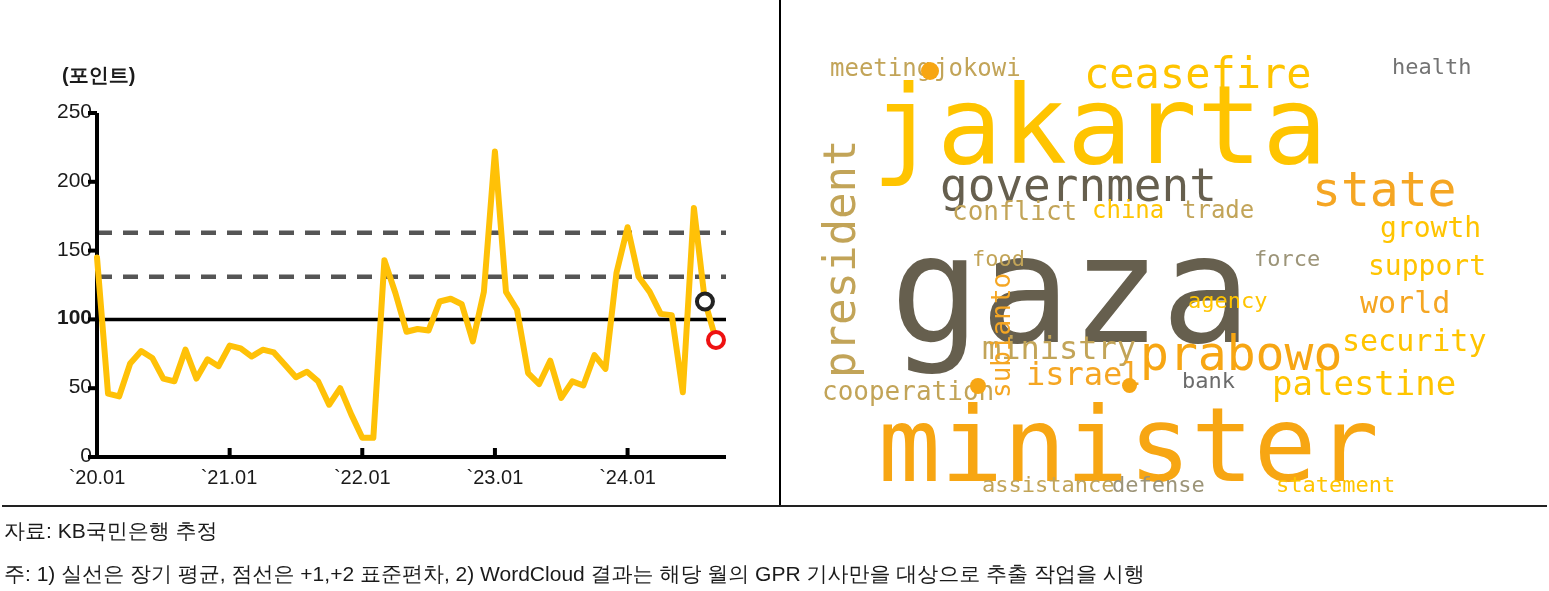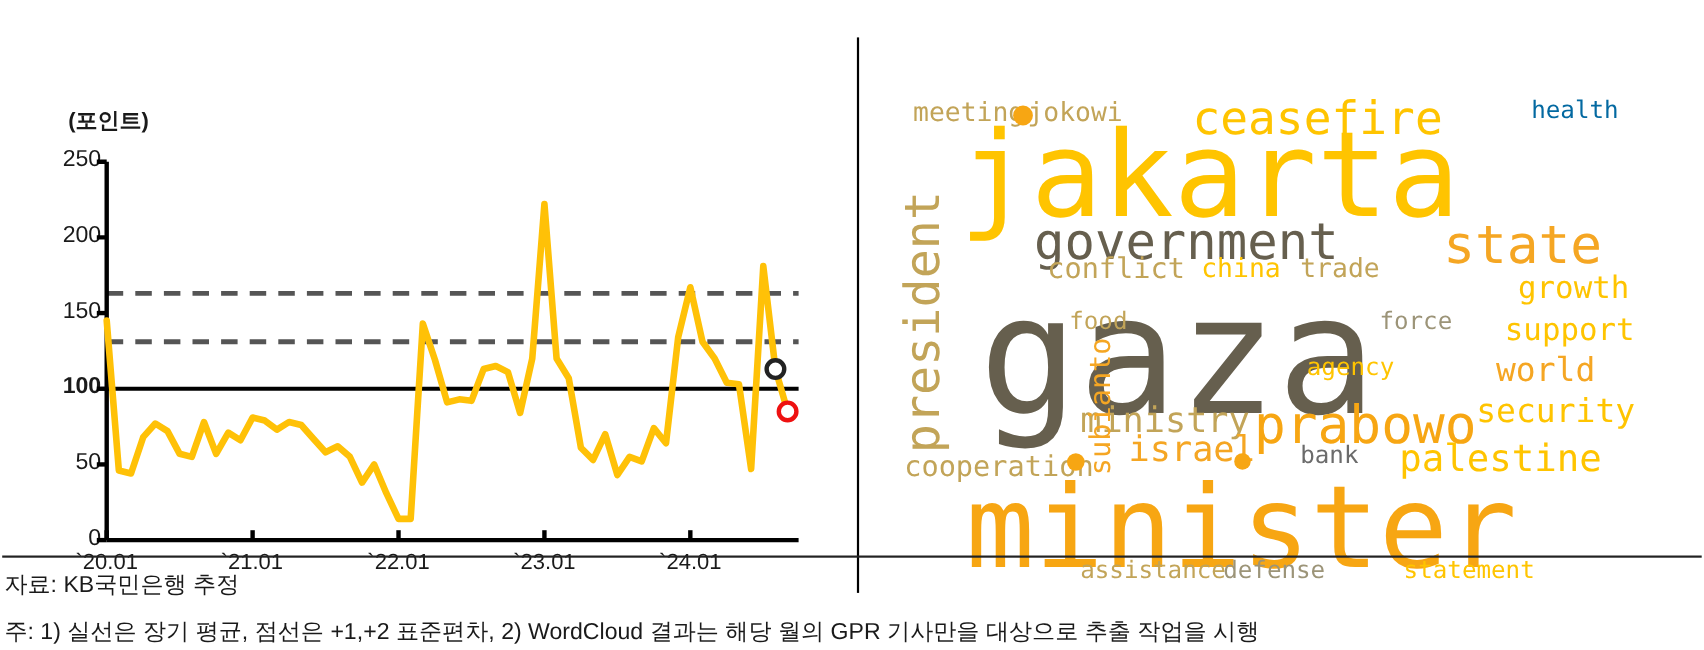--- a/index.html
+++ b/index.html
@@ -12,21 +12,20 @@
     height: 591px;
     font-family: "Liberation Sans", sans-serif;
     overflow: hidden;
     position: relative;
   }
   #figure-area {
     position: absolute;
     left: 0; top: 0;
     width: 1549px;
     height: 505px;
-    margin-top: 34px;
   }
   
   #chart-panel {
     position: absolute;
     left: 0; top: 0;
     width: 780px;
     height: 505px;
   }
   #chart-unit-label {
     position: absolute;
@@ -197,21 +196,21 @@
       <div class="cloud-word" style="left: 598px; top: 214px; font-size: 28px; color: rgb(255, 196, 0);">growth</div>
       <div class="cloud-word" style="left: 170px; top: 198px; font-size: 26px; color: rgb(194, 164, 88);">conflict</div>
       <div class="cloud-word" style="left: 206px; top: 398px; font-size: 26px; color: rgb(245, 166, 35); transform: rotate(-90deg); transform-origin: left top;">subianto</div>
       <div class="cloud-word" style="left: 48px; top: 56px; font-size: 24px; color: rgb(194, 164, 88);">meeting</div>
       <div class="cloud-word" style="left: 152px; top: 56px; font-size: 24px; color: rgb(194, 164, 88);">jokowi</div>
       <div class="cloud-word" style="left: 200px; top: 474px; font-size: 22px; color: rgb(194, 164, 88);">assistance</div>
       <div class="cloud-word" style="left: 330px; top: 474px; font-size: 22px; color: rgb(156, 148, 120);">defense</div>
       <div class="cloud-word" style="left: 494px; top: 474px; font-size: 22px; color: rgb(255, 196, 0);">statement</div>
       <div class="cloud-word" style="left: 400px; top: 198px; font-size: 24px; color: rgb(194, 164, 88);">trade</div>
       <div class="cloud-word" style="left: 310px; top: 198px; font-size: 24px; color: rgb(255, 196, 0); text-align: right;">china</div>
-      <div class="cloud-word" style="left: 610px; top: 56px; font-size: 22px; color: #0369a1;">health</div>
+      <div class="cloud-word" style="left: 610px; top: 56px; font-size: 22px; color: #737373;">health</div>
       <div class="cloud-word" style="left: 406px; top: 290px; font-size: 22px; color: rgb(255, 196, 0);">agency</div>
       <div class="cloud-word" style="left: 472px; top: 248px; font-size: 22px; color: rgb(156, 148, 120);">force</div>
       <div class="cloud-word" style="left: 190px; top: 248px; font-size: 22px; color: rgb(194, 164, 88);">food</div>
       <div class="cloud-word" style="left: 400px; top: 370px; font-size: 22px; color: rgb(107, 107, 107);">bank</div>
       <div class="cloud-dot" style="left: 139px; top: 62px; width: 18px; height: 18px; background: rgb(247, 166, 19);"></div>
       <div class="cloud-dot" style="left: 188px; top: 378px; width: 16px; height: 16px; background: rgb(247, 166, 19);"></div>
       <div class="cloud-dot" style="left: 340px; top: 378px; width: 15px; height: 15px; background: rgb(247, 166, 19);"></div>
     </div>
 
 </div>

